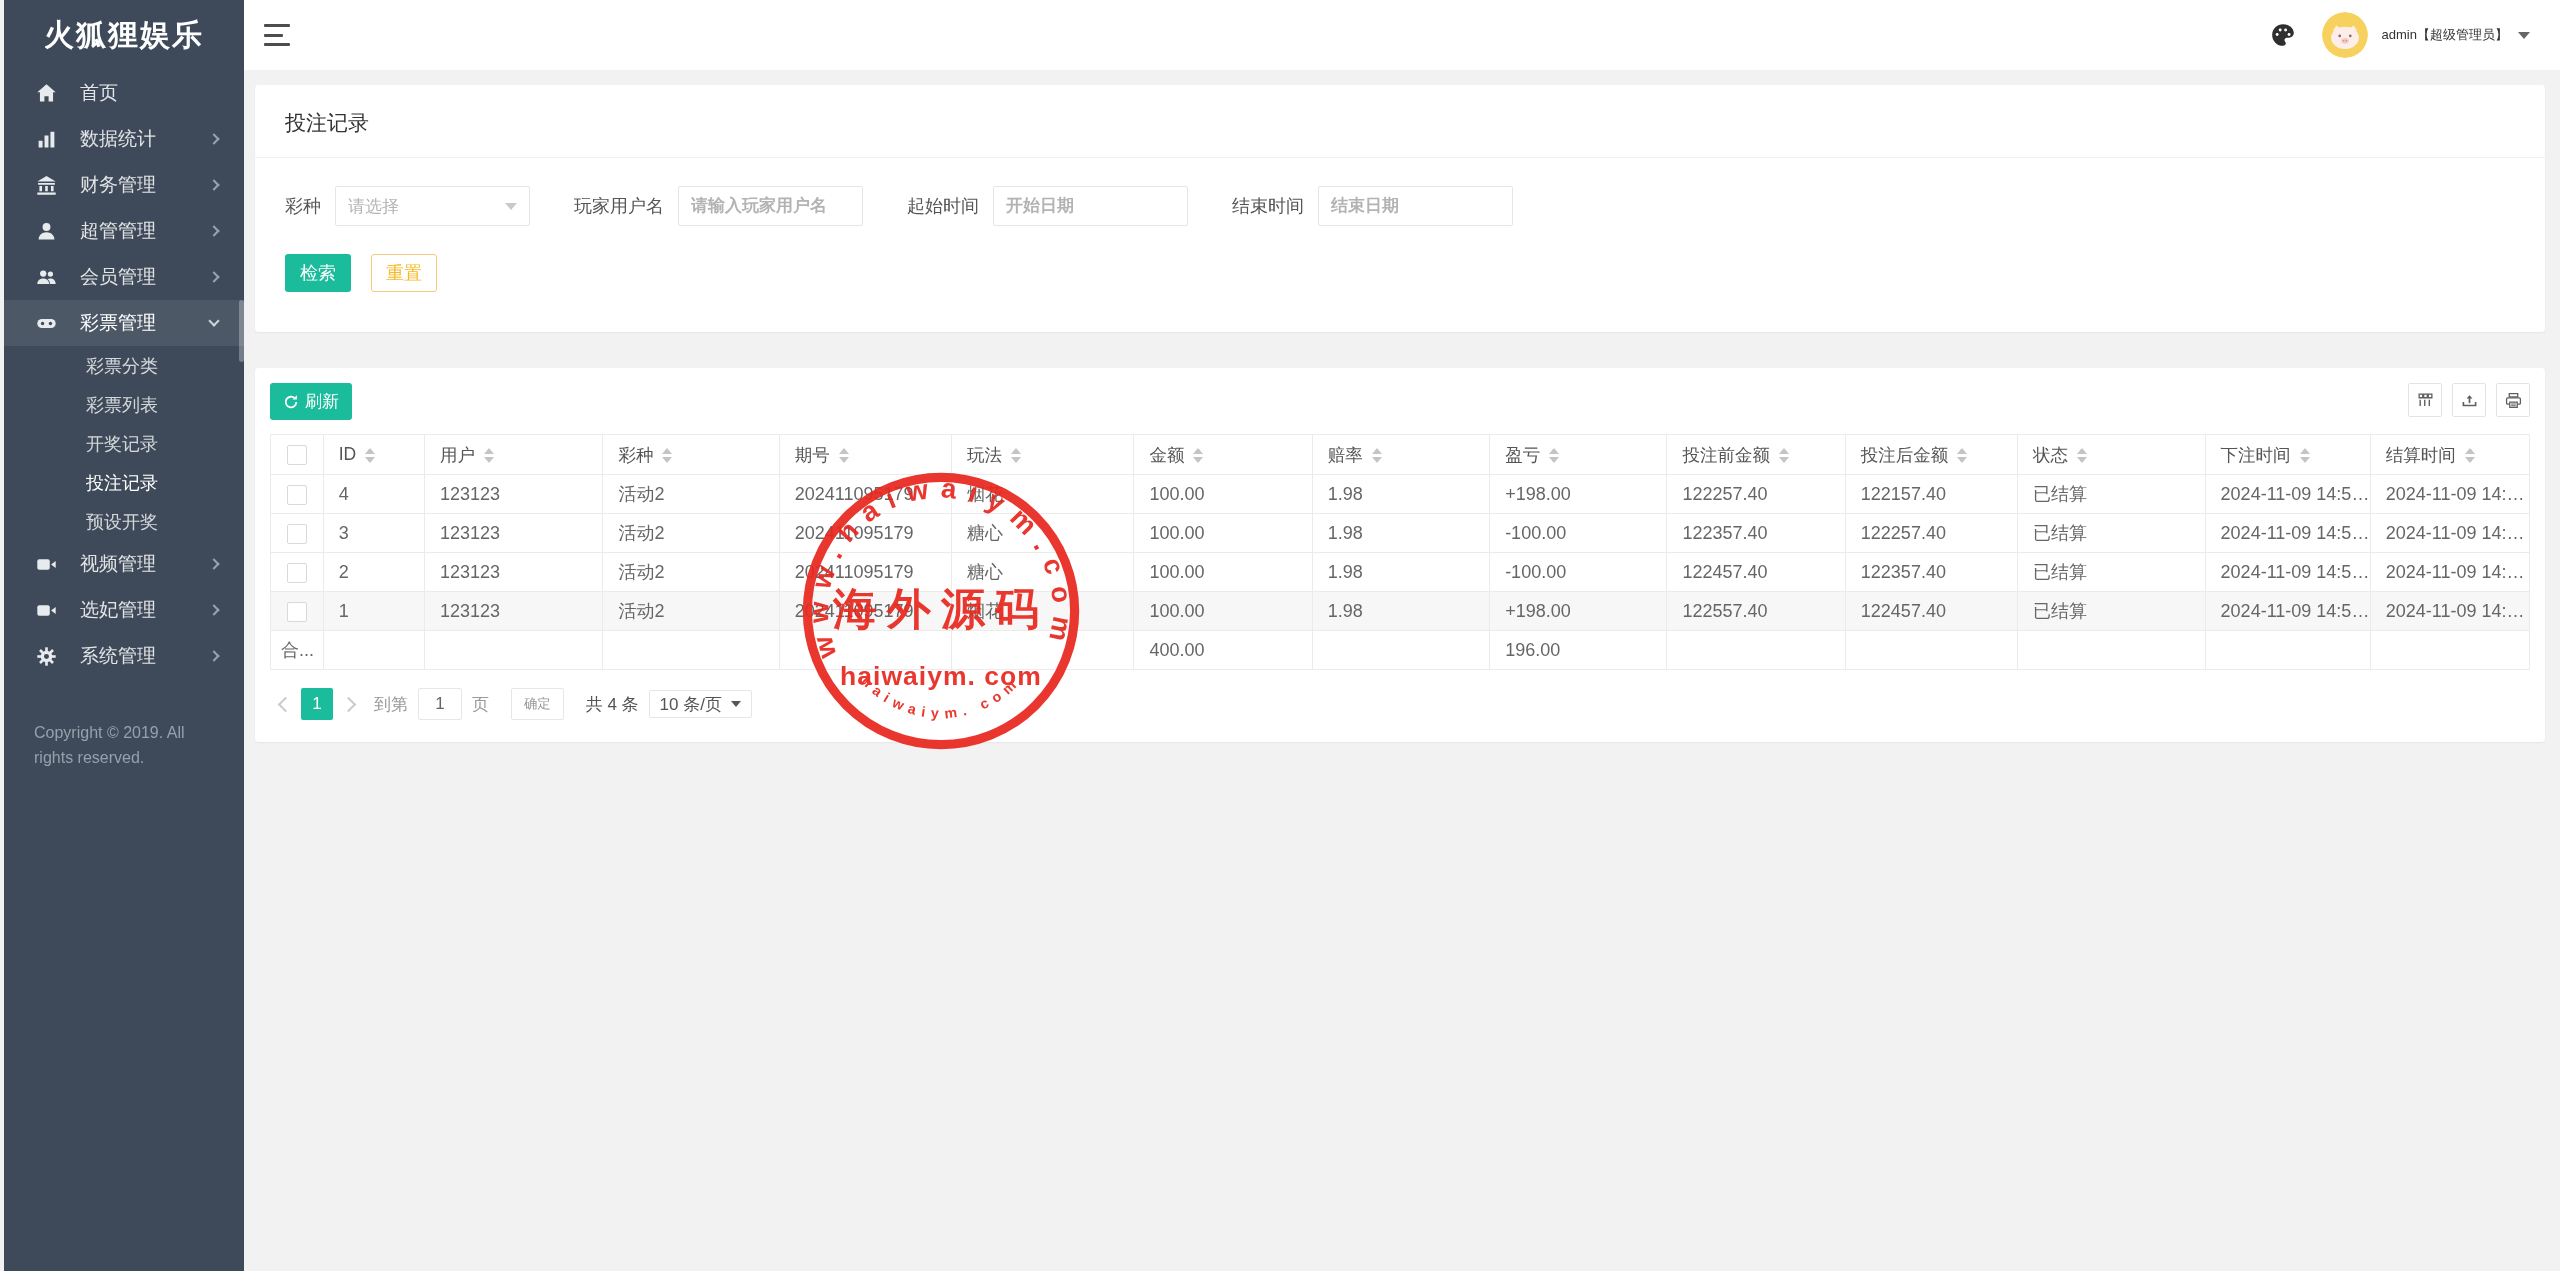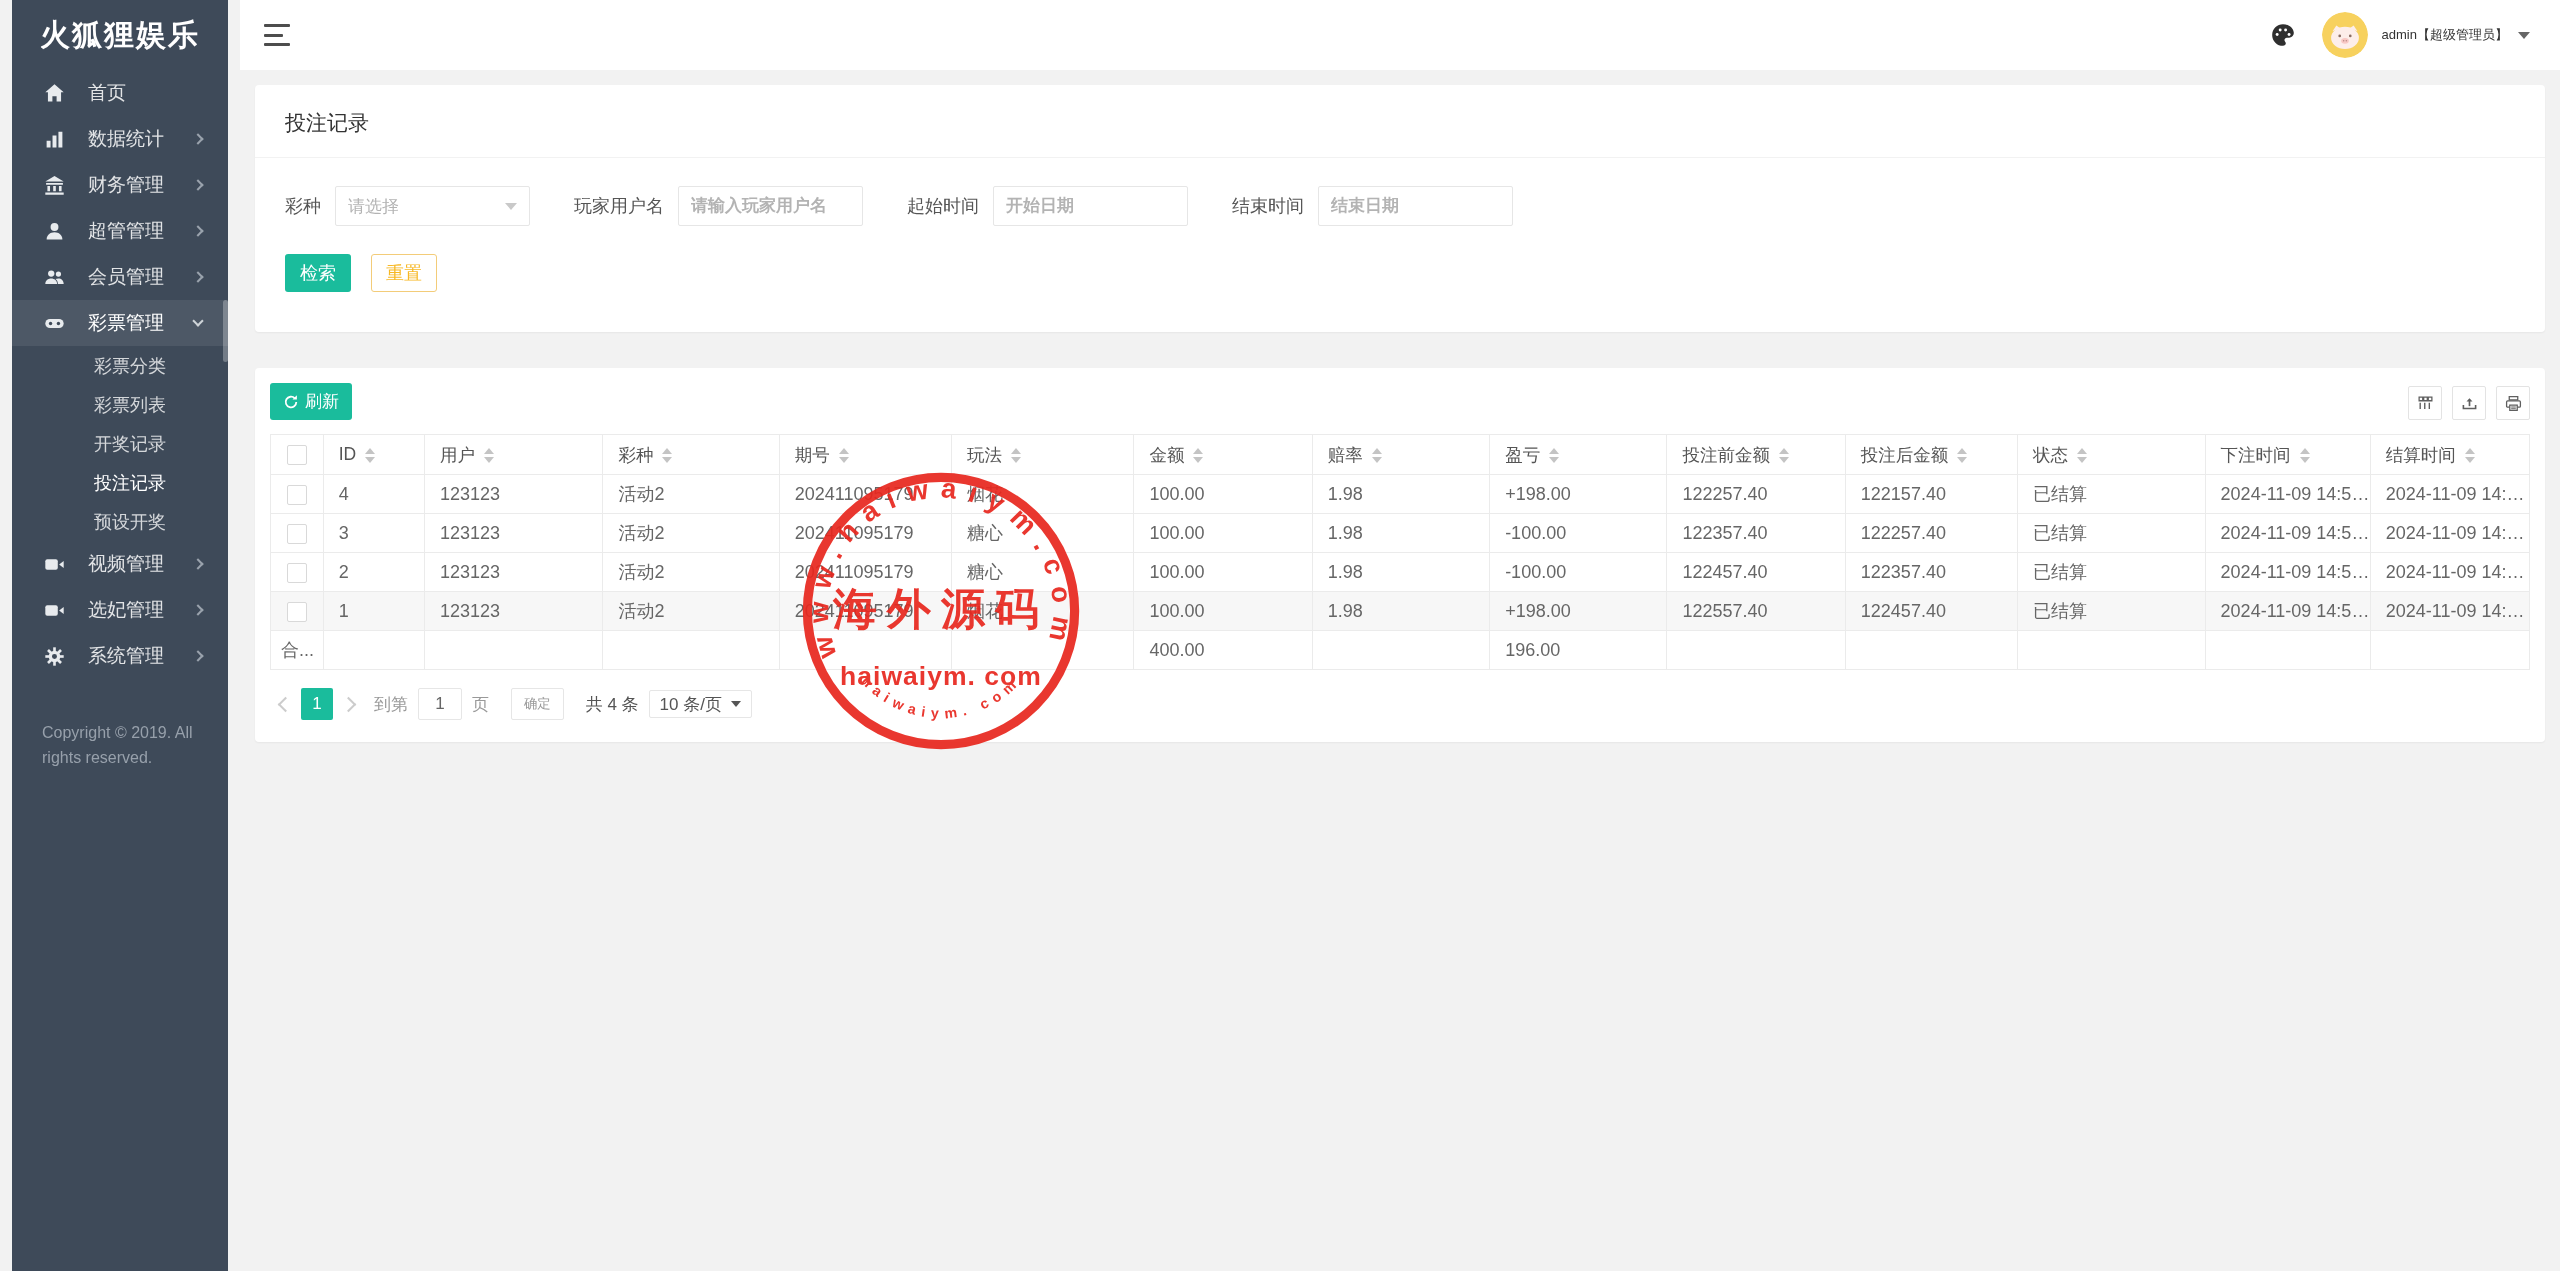--- a/index.html
+++ b/index.html
@@ -1,20 +1,20 @@
 <!DOCTYPE html>
 <html><head>
 <meta charset="utf-8">
 <style>
   * { margin:0; padding:0; box-sizing:border-box; }
   html,body { width:2560px; height:1271px; overflow:hidden;
     font-family:"Liberation Sans","DejaVu Sans",sans-serif; background:#f2f2f2; color:#666; }
 
   
-  .sidebar { position:absolute; left:12px; top:0; width:216px; height:1271px;
+  .sidebar { position:absolute; left:4px; top:0; width:240px; height:1271px;
     background:#3e4a59; z-index:20; }
   .logo { height:70px; display:flex; align-items:center; justify-content:center;
     color:#fff; font-size:30px; font-weight:bold; letter-spacing:2px; }
   .nav { position:relative; }
   .nav-item { height:46px; display:flex; align-items:center; padding:0 26px 0 30px;
     color:rgba(255,255,255,.85); font-size:19px; cursor:pointer; position:relative; }
   .nav-item.active { background:rgba(255,255,255,.08); color:#fff; }
   .nav-item .ico { width:24px; height:24px; margin-right:22px; display:flex;
     align-items:center; justify-content:center; flex:none; }
   .nav-item .ico svg { width:21px; height:21px; fill:#e8ebee; }
@@ -70,21 +70,21 @@
   input.ctrl::placeholder { color:#b3b3b3; }
   .inp-user { width:185px; } .inp-date { width:195px; }
   .btn-row { margin-top:28px; display:flex; align-items:center; }
   .btn { height:38px; border-radius:3px; font-size:18px; display:inline-flex;
     align-items:center; justify-content:center; padding:0 14px; cursor:pointer;
     border:1px solid transparent; }
   .btn-search { background:#1abc9c; color:#fff; margin-right:20px; }
   .btn-reset { background:#fff; border-color:#f3cc79; color:#f7b824; }
 
   
-  .table-toolbar { display:flex; align-items:flex-end; padding:15px 15px 0; }
+  .table-toolbar { display:flex; align-items:flex-start; padding:15px 15px 0; }
   .btn-refresh { background:#1abc9c; color:#fff; height:37px; font-size:17px;
     padding:0 12px; }
   .btn-refresh svg { width:16px; height:16px; margin-right:6px; }
   .tool-icons { margin-left:auto; display:flex; }
   .icon-btn { width:34px; height:34px; border:1px solid #e3e3e3; border-radius:2px;
     display:flex; align-items:center; justify-content:center; margin-left:10px;
     cursor:pointer; background:#fff; }
   .icon-btn svg { width:17px; height:17px; fill:#5f5f5f; }
 
   .table-wrap { padding:14px 15px 0; }

